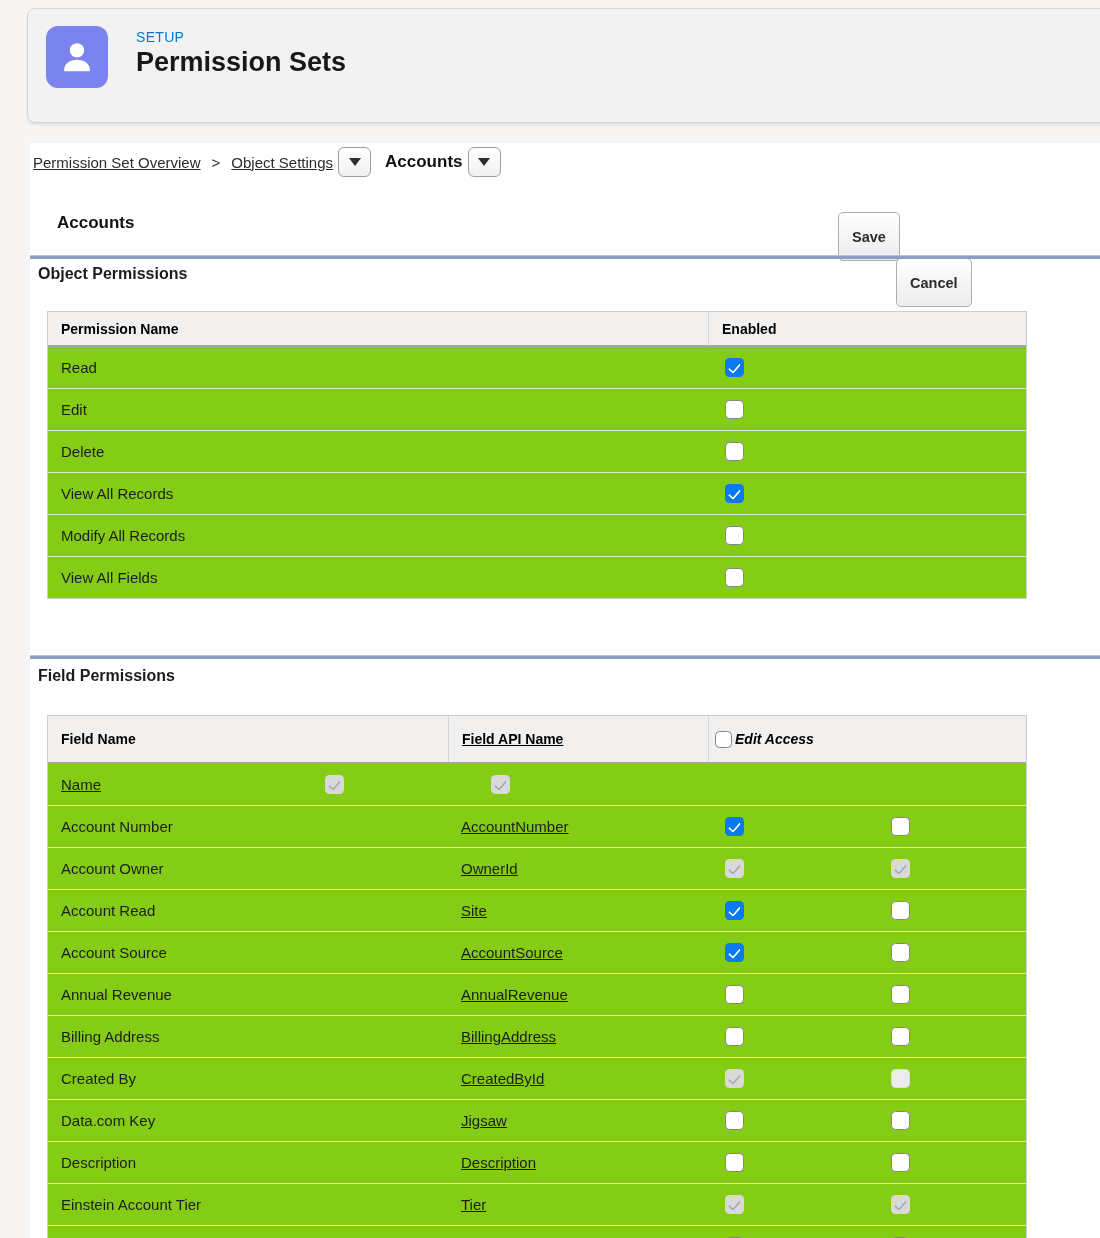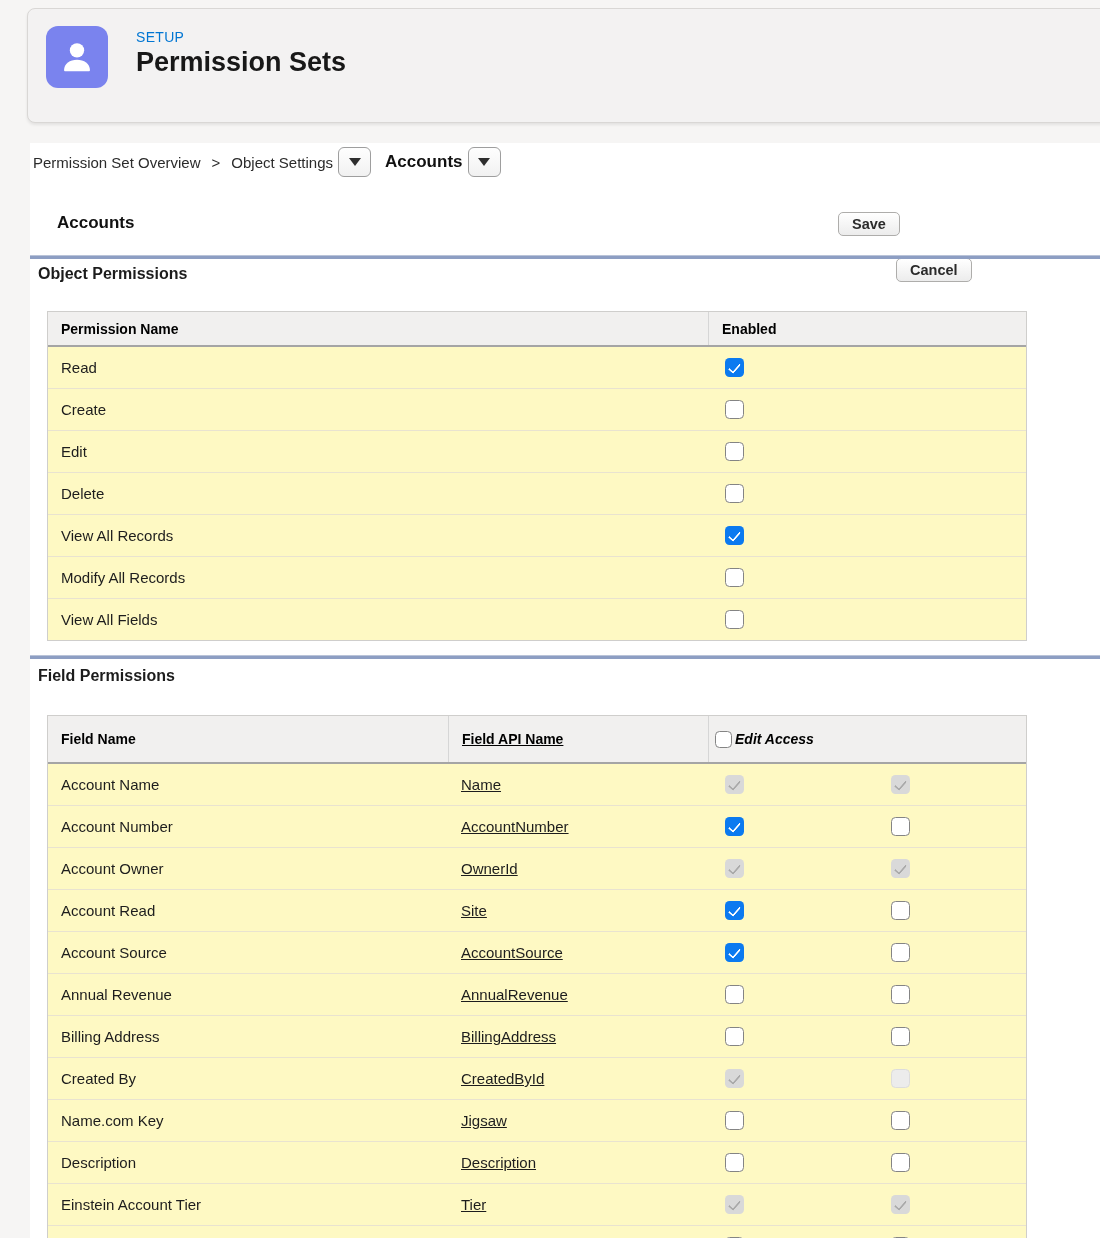--- a/index.html
+++ b/index.html
@@ -25,46 +25,46 @@
   }
   .setup-title{
     position:absolute;left:108px;top:38px;font-size:27px;font-weight:bold;color:#181818;
   }
   
   .panel{
     position:absolute;left:30px;top:143px;right:0;bottom:0;background:#fff;overflow:hidden;
   }
   
   .crumbs{position:absolute;left:3px;top:3px;height:32px;display:flex;align-items:center;font-size:15px;color:#222;}
-  .crumb-link{color:#2b2b2b;cursor:pointer;}
+  .crumb-link{color:#2b2b2b;text-decoration:underline;cursor:pointer;}
   .crumb-sep{margin:0 11px;color:#2b2b2b;}
   .dd-btn{
     width:31px;height:28px;margin-left:5px;border:1px solid #9e9e9e;border-radius:6px;
     background:linear-gradient(#fefefe,#f1f1f1);display:inline-flex;align-items:center;justify-content:center;cursor:pointer;
   }
   .dd-btn .caret{width:0;height:0;border-left:6px solid transparent;border-right:6px solid transparent;border-top:8px solid #2e2e2e;}
   .crumb-current{font-weight:bold;font-size:17px;margin-left:14px;color:#111;}
   
   .obj-heading{position:absolute;left:27px;top:70px;font-size:17px;font-weight:bold;color:#111;}
   .btn{
-    position:absolute;top:69px;height:24px;box-sizing:border-box;
+    position:absolute;top:69px;height:49px;box-sizing:border-box;
     border:1px solid #aeadab;border-radius:5px;background:linear-gradient(#ffffff,#ececec);
     font-family:inherit;font-size:14.5px;font-weight:bold;color:#2b2b2b;padding:0 13px;cursor:pointer;
   }
   .btn-save{left:808px;}
   .btn-cancel{left:866px;margin-top:46px;}
   
   .divider{position:absolute;left:0;right:0;height:4px;background:#8d9ec3;border-top:1px solid #b9c3d8;box-sizing:border-box;}
   .divider-1{top:112px;}
   .divider-2{top:512px;}
   .section-heading{position:absolute;left:8px;font-size:16px;font-weight:bold;color:#1c1c1c;}
   .sh-1{top:122px;}
   .sh-2{top:524px;}
   
-  .tbl{position:absolute;left:17px;width:980px;border:1px solid #cfcecc;box-sizing:border-box;background:#fef9c3;}
+  .tbl{position:absolute;left:17px;width:980px;border:1px solid #cfcecc;box-sizing:border-box;background:#84cc16;}
   .tbl-1{top:168px;}
   .tbl-2{top:572px;}
   .thead{display:flex;background:#f1f0ef;border-bottom:2px solid #a5a5a5;align-items:center;}
   .thead-1{height:33px;}
   .thead-2{height:46px;}
   .th{font-size:14px;font-weight:bold;color:#000;box-sizing:border-box;padding-left:13px;display:flex;align-items:center;height:100%;}
   .th + .th{border-left:1px solid #d6d6d6;}
   .trow{display:flex;height:41px;align-items:center;}
   .trow + .trow{border-top:1px solid #e9e3d0;}
   .td{box-sizing:border-box;padding-left:13px;font-size:15px;color:#1d1d1d;display:flex;align-items:center;height:100%;}
@@ -135,26 +135,20 @@
       <div class="th c-enabled">Enabled</div>
     </div>
     <div>
         <div class="trow">
           <div class="td c-perm">Read</div>
           <div class="td c-enabled cb-cell">
             <span class="cb cb-checked"></span>
           </div>
         </div>
         <div class="trow">
-          <div class="td c-perm">Create</div>
-          <div class="td c-enabled cb-cell">
-            <span class="cb cb-unchecked"></span>
-          </div>
-        </div>
-        <div class="trow">
           <div class="td c-perm">Edit</div>
           <div class="td c-enabled cb-cell">
             <span class="cb cb-unchecked"></span>
           </div>
         </div>
         <div class="trow">
           <div class="td c-perm">Delete</div>
           <div class="td c-enabled cb-cell">
             <span class="cb cb-unchecked"></span>
           </div>
@@ -187,21 +181,20 @@
     <div class="thead thead-2">
       <div class="th c-field">Field Name</div>
       <div class="th c-api">Field API Name</div>
       <div class="th c-edit">
         <span class="cb cb-unchecked hdr-cb"></span>
         <span>Edit Access</span>
       </div>
     </div>
     <div>
         <div class="trow">
-          <div class="td c-field">Account Name</div>
           <div class="td c-api">Name</div>
           <div class="td c-read cb-cell">
             <span class="cb cb-disabled-checked"></span>
           </div>
           <div class="td c-edit cb-cell">
             <span class="cb cb-disabled-checked"></span>
           </div>
         </div>
         <div class="trow">
           <div class="td c-field">Account Number</div>
@@ -267,21 +260,21 @@
           <div class="td c-field">Created By</div>
           <div class="td c-api">CreatedById</div>
           <div class="td c-read cb-cell">
             <span class="cb cb-disabled-checked"></span>
           </div>
           <div class="td c-edit cb-cell">
             <span class="cb cb-disabled-unchecked"></span>
           </div>
         </div>
         <div class="trow">
-          <div class="td c-field">Name.com Key</div>
+          <div class="td c-field">Data.com Key</div>
           <div class="td c-api">Jigsaw</div>
           <div class="td c-read cb-cell">
             <span class="cb cb-unchecked"></span>
           </div>
           <div class="td c-edit cb-cell">
             <span class="cb cb-unchecked"></span>
           </div>
         </div>
         <div class="trow">
           <div class="td c-field">Description</div>

